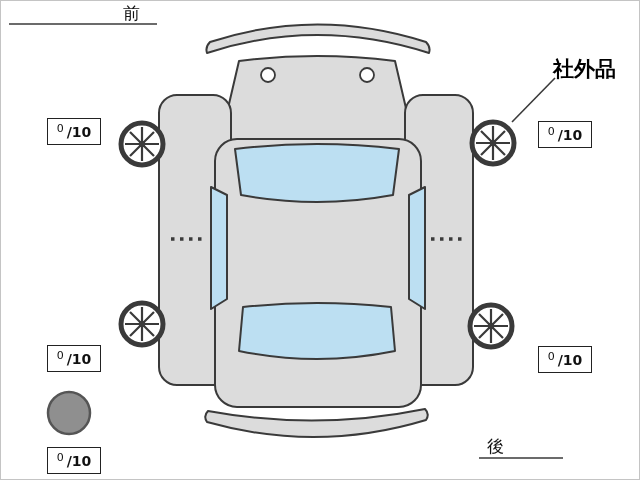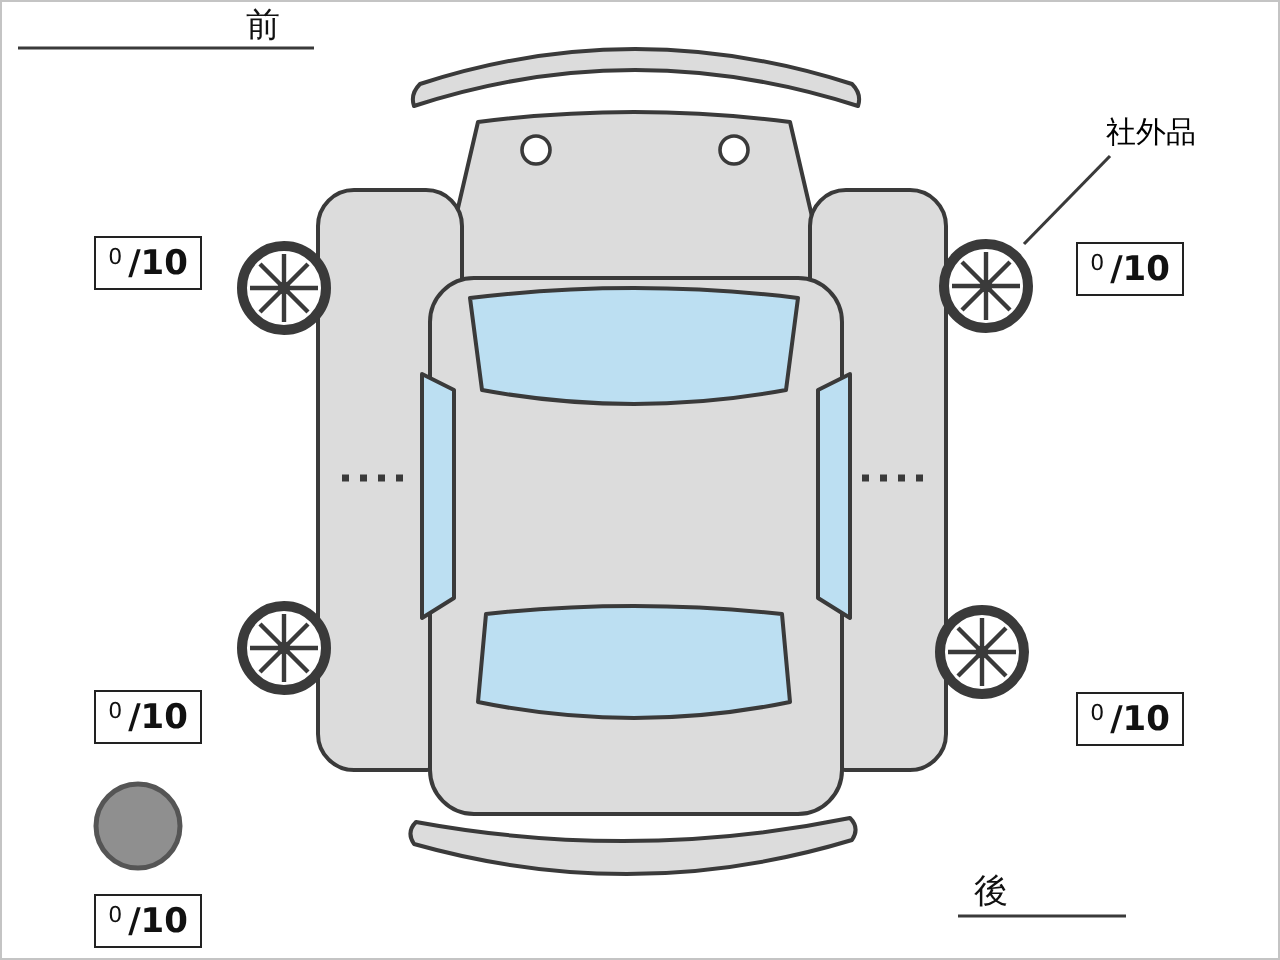--- a/index.html
+++ b/index.html
@@ -20,29 +20,29 @@
   .line{stroke:var(--color-outline,#3a3a3a);stroke-width:1.6;fill:none;}
   .wheel-tire{fill:#ffffff;stroke:var(--color-outline,#3a3a3a);stroke-width:5;}
   .spoke{stroke:var(--color-outline,#3a3a3a);stroke-width:2.2;fill:none;}
   .hub{fill:var(--color-outline,#3a3a3a);}
   .dots{stroke:var(--color-outline,#3a3a3a);stroke-width:3.5;stroke-dasharray:3.5 5.5;fill:none;}
   .spare{fill:var(--color-spare,#8f8f8f);stroke:#555;stroke-width:2.5;}
   .bolt{fill:#ffffff;stroke:var(--color-outline,#3a3a3a);stroke-width:1.8;}
 
   
   .jp-label{position:absolute;color:#111;font-size:17px;line-height:1;}
-  .aftermarket{position:absolute;color:#000;font-size:15px;font-weight:normal;line-height:1;}
+  .aftermarket{position:absolute;color:#000;font-size:21px;font-weight:bold;line-height:1;}
   .tread-box{
     position:absolute;width:52px;height:25px;
     background:#fff;border:1.5px solid #222;
     display:flex;align-items:center;justify-content:center;gap:3px;
     box-sizing:content-box;
   }
   .tread-value{font-size:11px;transform:translateY(-3px);color:#111;}
-  .tread-denom{font-size:17px;font-weight:bold;color:#111;}
+  .tread-denom{font-size:14px;font-weight:bold;color:#111;}
 </style>
 </head>
 <body>
 
 <div class="canvas">
 
   <svg class="diagram" viewBox="0 0 640 480">
 
     <line class="line" x1="8" y1="23" x2="156" y2="23"></line>
     <line class="line" x1="478" y1="457" x2="562" y2="457"></line>

